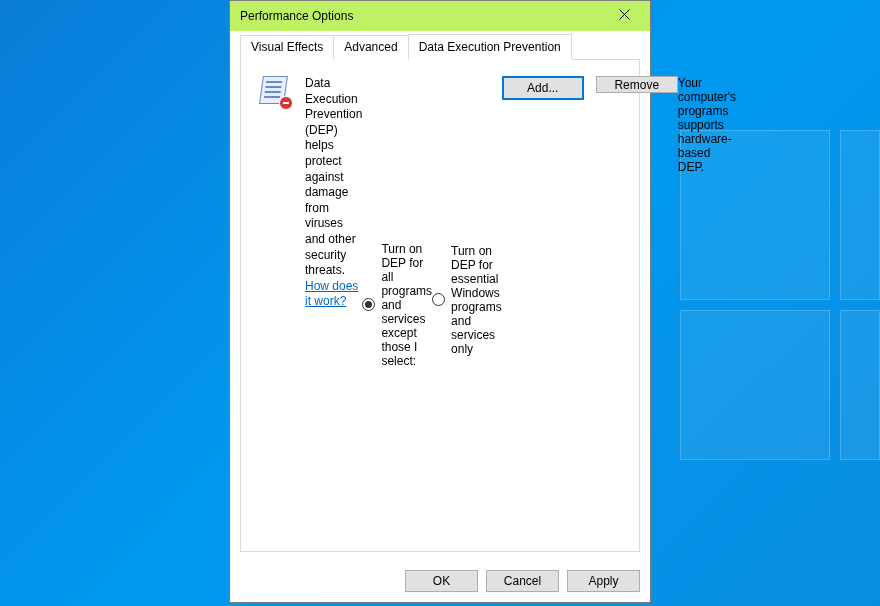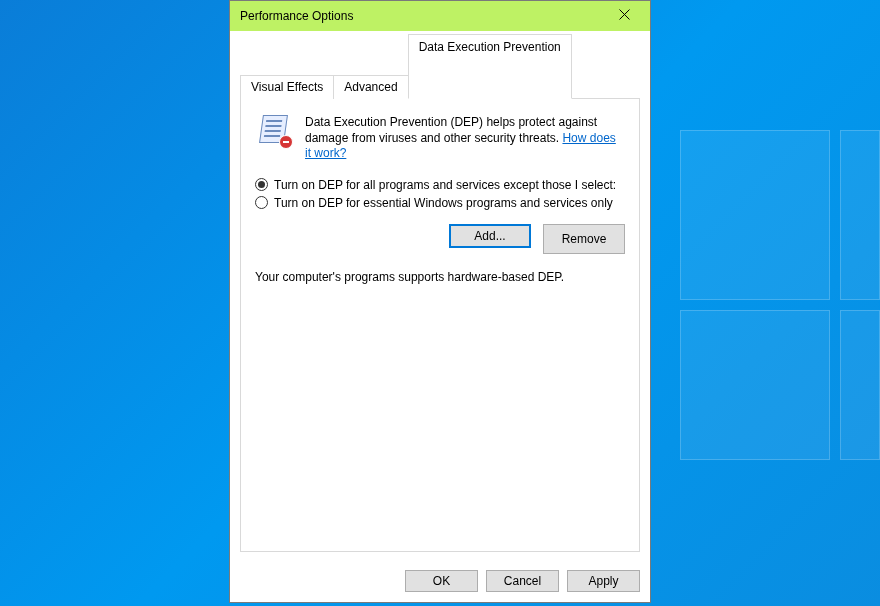--- a/index.html
+++ b/index.html
@@ -86,41 +86,40 @@
       border: 1px solid #d9d9d9;
       border-bottom: none;
       background: #ffffff;
       position: relative;
       margin-right: -1px;
       cursor: pointer;
       z-index: 1;
     }
     .tab.inactive {
       background: #ffffff;
-      margin-top: 40px;
     }
     .tab.active {
       background: #ffffff;
       z-index: 2;
       border-bottom: 1px solid #fff;
       margin-bottom: -1px;
       padding-top: 5px;
       padding-bottom: 5px;
       top: -1px;
     }
 
     .tab-panel {
       margin: 0 10px 10px 10px;
       border: 1px solid #d9d9d9;
       border-top: none;
       padding: 16px 14px 14px;
       flex: 1;
       background: #fff;
       display: flex;
-      flex-direction: column;
+      flex-direction: row;
     }
 
     .info-row {
       display: flex;
       gap: 12px;
       margin-bottom: 16px;
     }
     .dep-icon {
       width: 34px; height: 34px;
       flex-shrink: 0;
@@ -226,21 +225,21 @@
     }
 
     .list-buttons {
       display: flex;
       justify-content: flex-end;
       gap: 12px;
       margin-bottom: 16px;
     }
     .btn {
       min-width: 82px;
-      height: 30px;
+      height: 17px;
       font-size: 12px;
       background: #e1e1e1;
       border: 1px solid #adadad;
       color: #000;
       cursor: pointer;
       display: flex;
       align-items: center;
       justify-content: center;
       font-family: inherit;
       padding: 0 10px;

